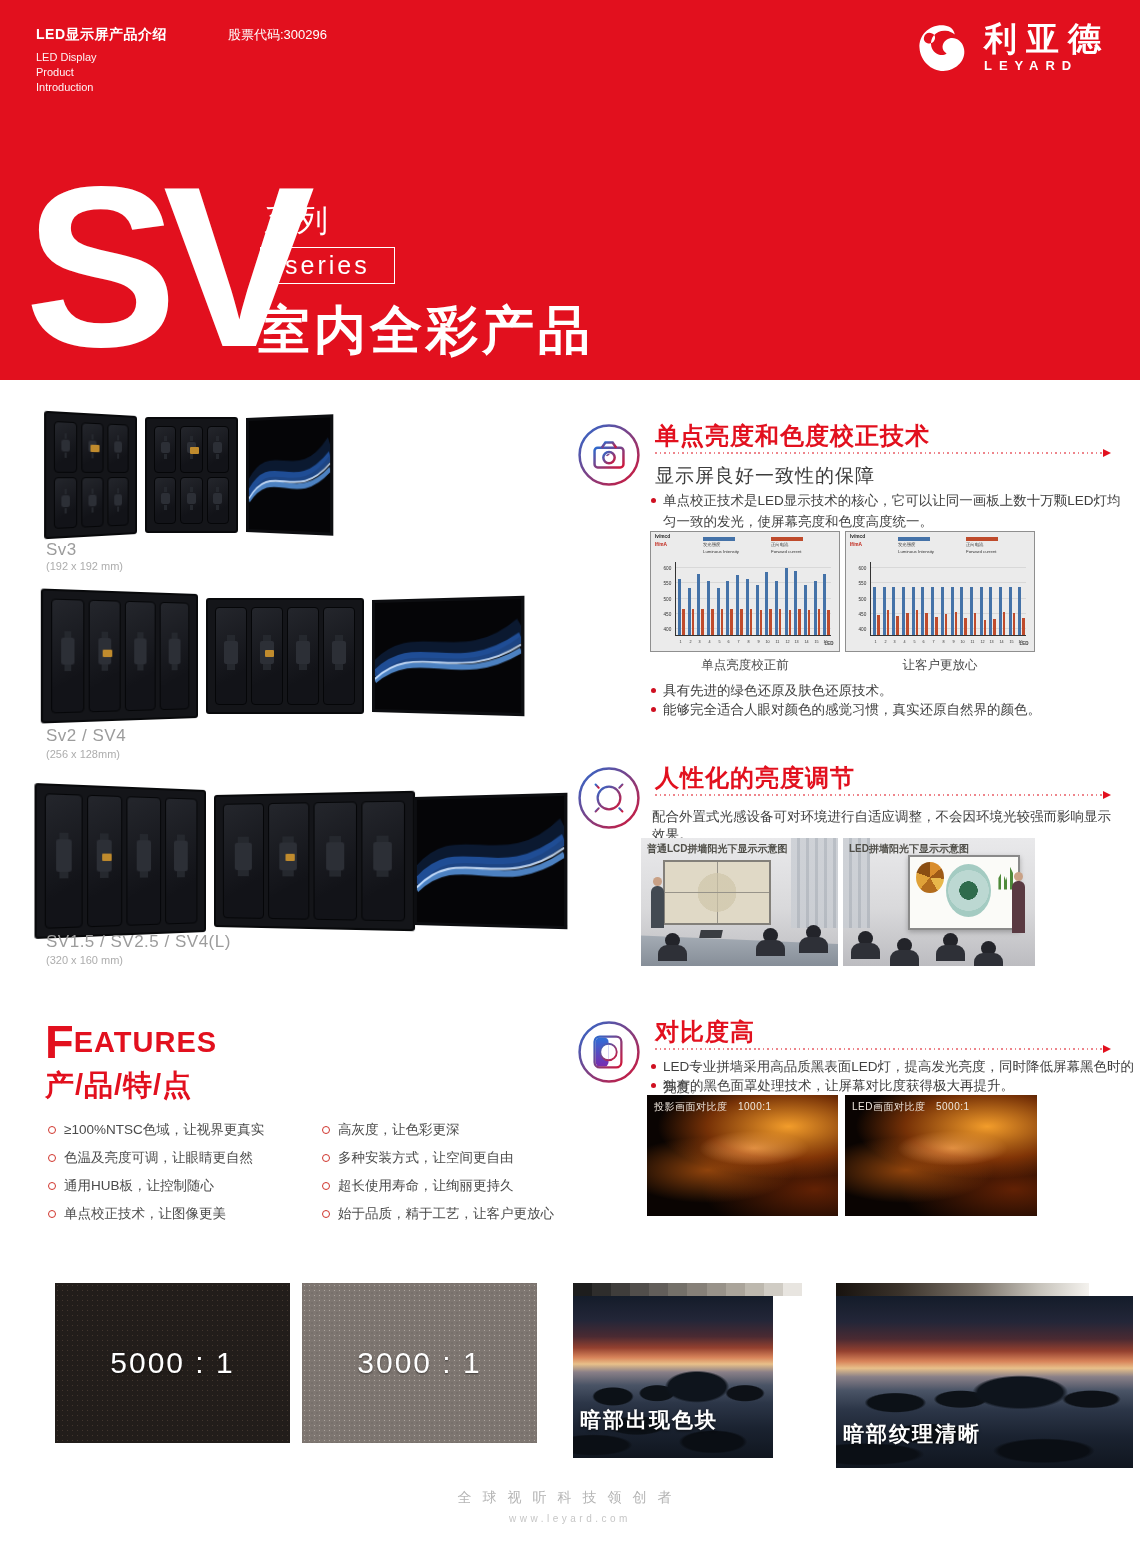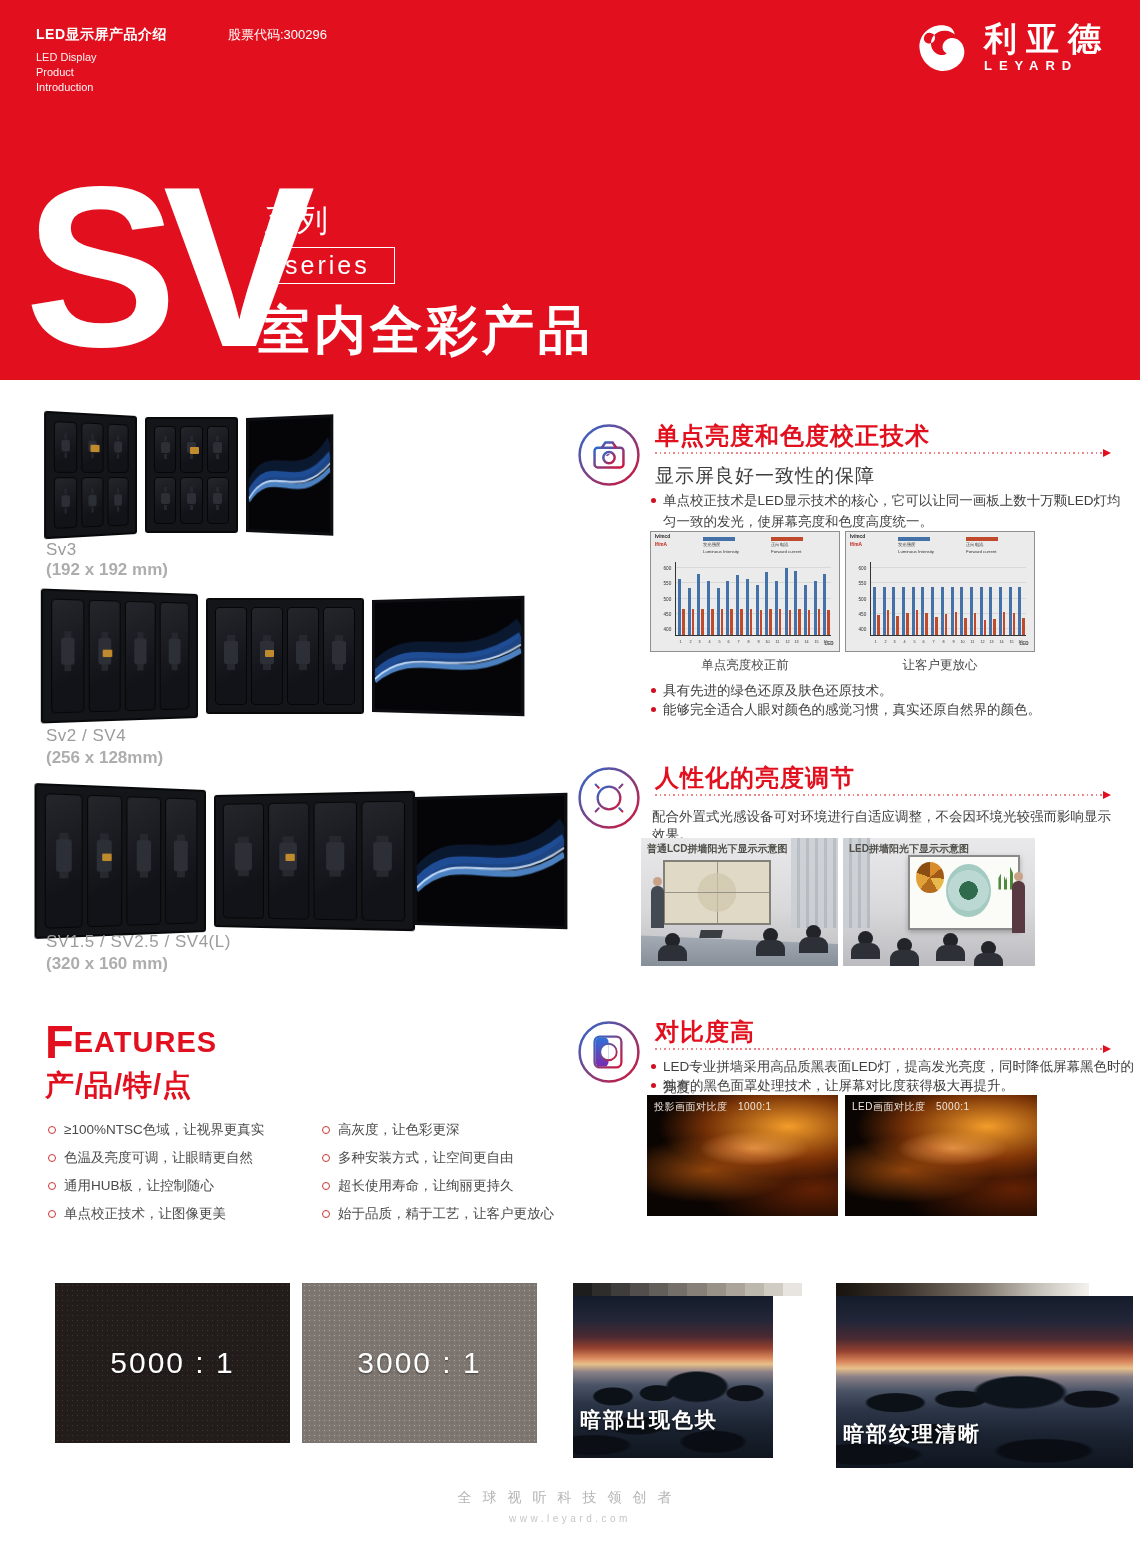--- a/index.html
+++ b/index.html
@@ -24,21 +24,21 @@
       display:grid;gap:4px;padding:7px;box-sizing:border-box;flex:none;}
   .mb.c3{grid-template-columns:repeat(3,1fr);grid-template-rows:repeat(2,1fr);}
   .mb.c4{grid-template-columns:repeat(4,1fr);grid-template-rows:1fr;}
   .slot{background:linear-gradient(150deg,#24262c,#121318 70%);border:1px solid #050608;border-radius:4px;position:relative;}
   .slot::before{content:"";position:absolute;left:28%;top:34%;width:44%;height:24%;background:#2c2f36;border-radius:2px;
       box-shadow:0 -9px 0 -3px #25282e,0 9px 0 -3px #25282e;}
   .slot.gold::after{content:"";position:absolute;left:42%;top:44%;width:9px;height:7px;background:#c08b2d;border-radius:1px;}
   .scr{position:relative;background:#050507;border:3px solid #0d0e11;box-sizing:border-box;overflow:hidden;flex:none;}
   .scr svg{position:absolute;inset:0;width:100%;height:100%;}
   .pname{position:absolute;font-size:17px;color:#9c9c9c;letter-spacing:.5px;}
-  .psize{position:absolute;font-size:17px;color:#adadad;font-weight:bold;}
+  .psize{position:absolute;font-size:11px;color:#adadad;}
   
   .sec-icon{position:absolute;width:64px;height:64px;}
   .sec-title{position:absolute;font-size:24px;font-weight:700;color:#e2101e;letter-spacing:1px;}
   .rule{position:absolute;height:2px;background:repeating-linear-gradient(90deg,rgba(224,32,44,.55) 0 1.5px,transparent 1.5px 4.5px);}
   .rule::after{content:"";position:absolute;right:-8px;top:-3px;border-left:8px solid #e2101e;
       border-top:4px solid transparent;border-bottom:4px solid transparent;}
   .sec-sub{position:absolute;font-size:19px;color:#3c3c3c;letter-spacing:1px;}
   .bullet{position:relative;padding-left:13px;font-size:13.5px;color:#3f3f3f;line-height:1.55;}
   .bullet::before{content:"";position:absolute;left:1px;top:7px;width:5px;height:5px;border-radius:50%;background:#cf1021;}
   .babs{position:absolute;}

